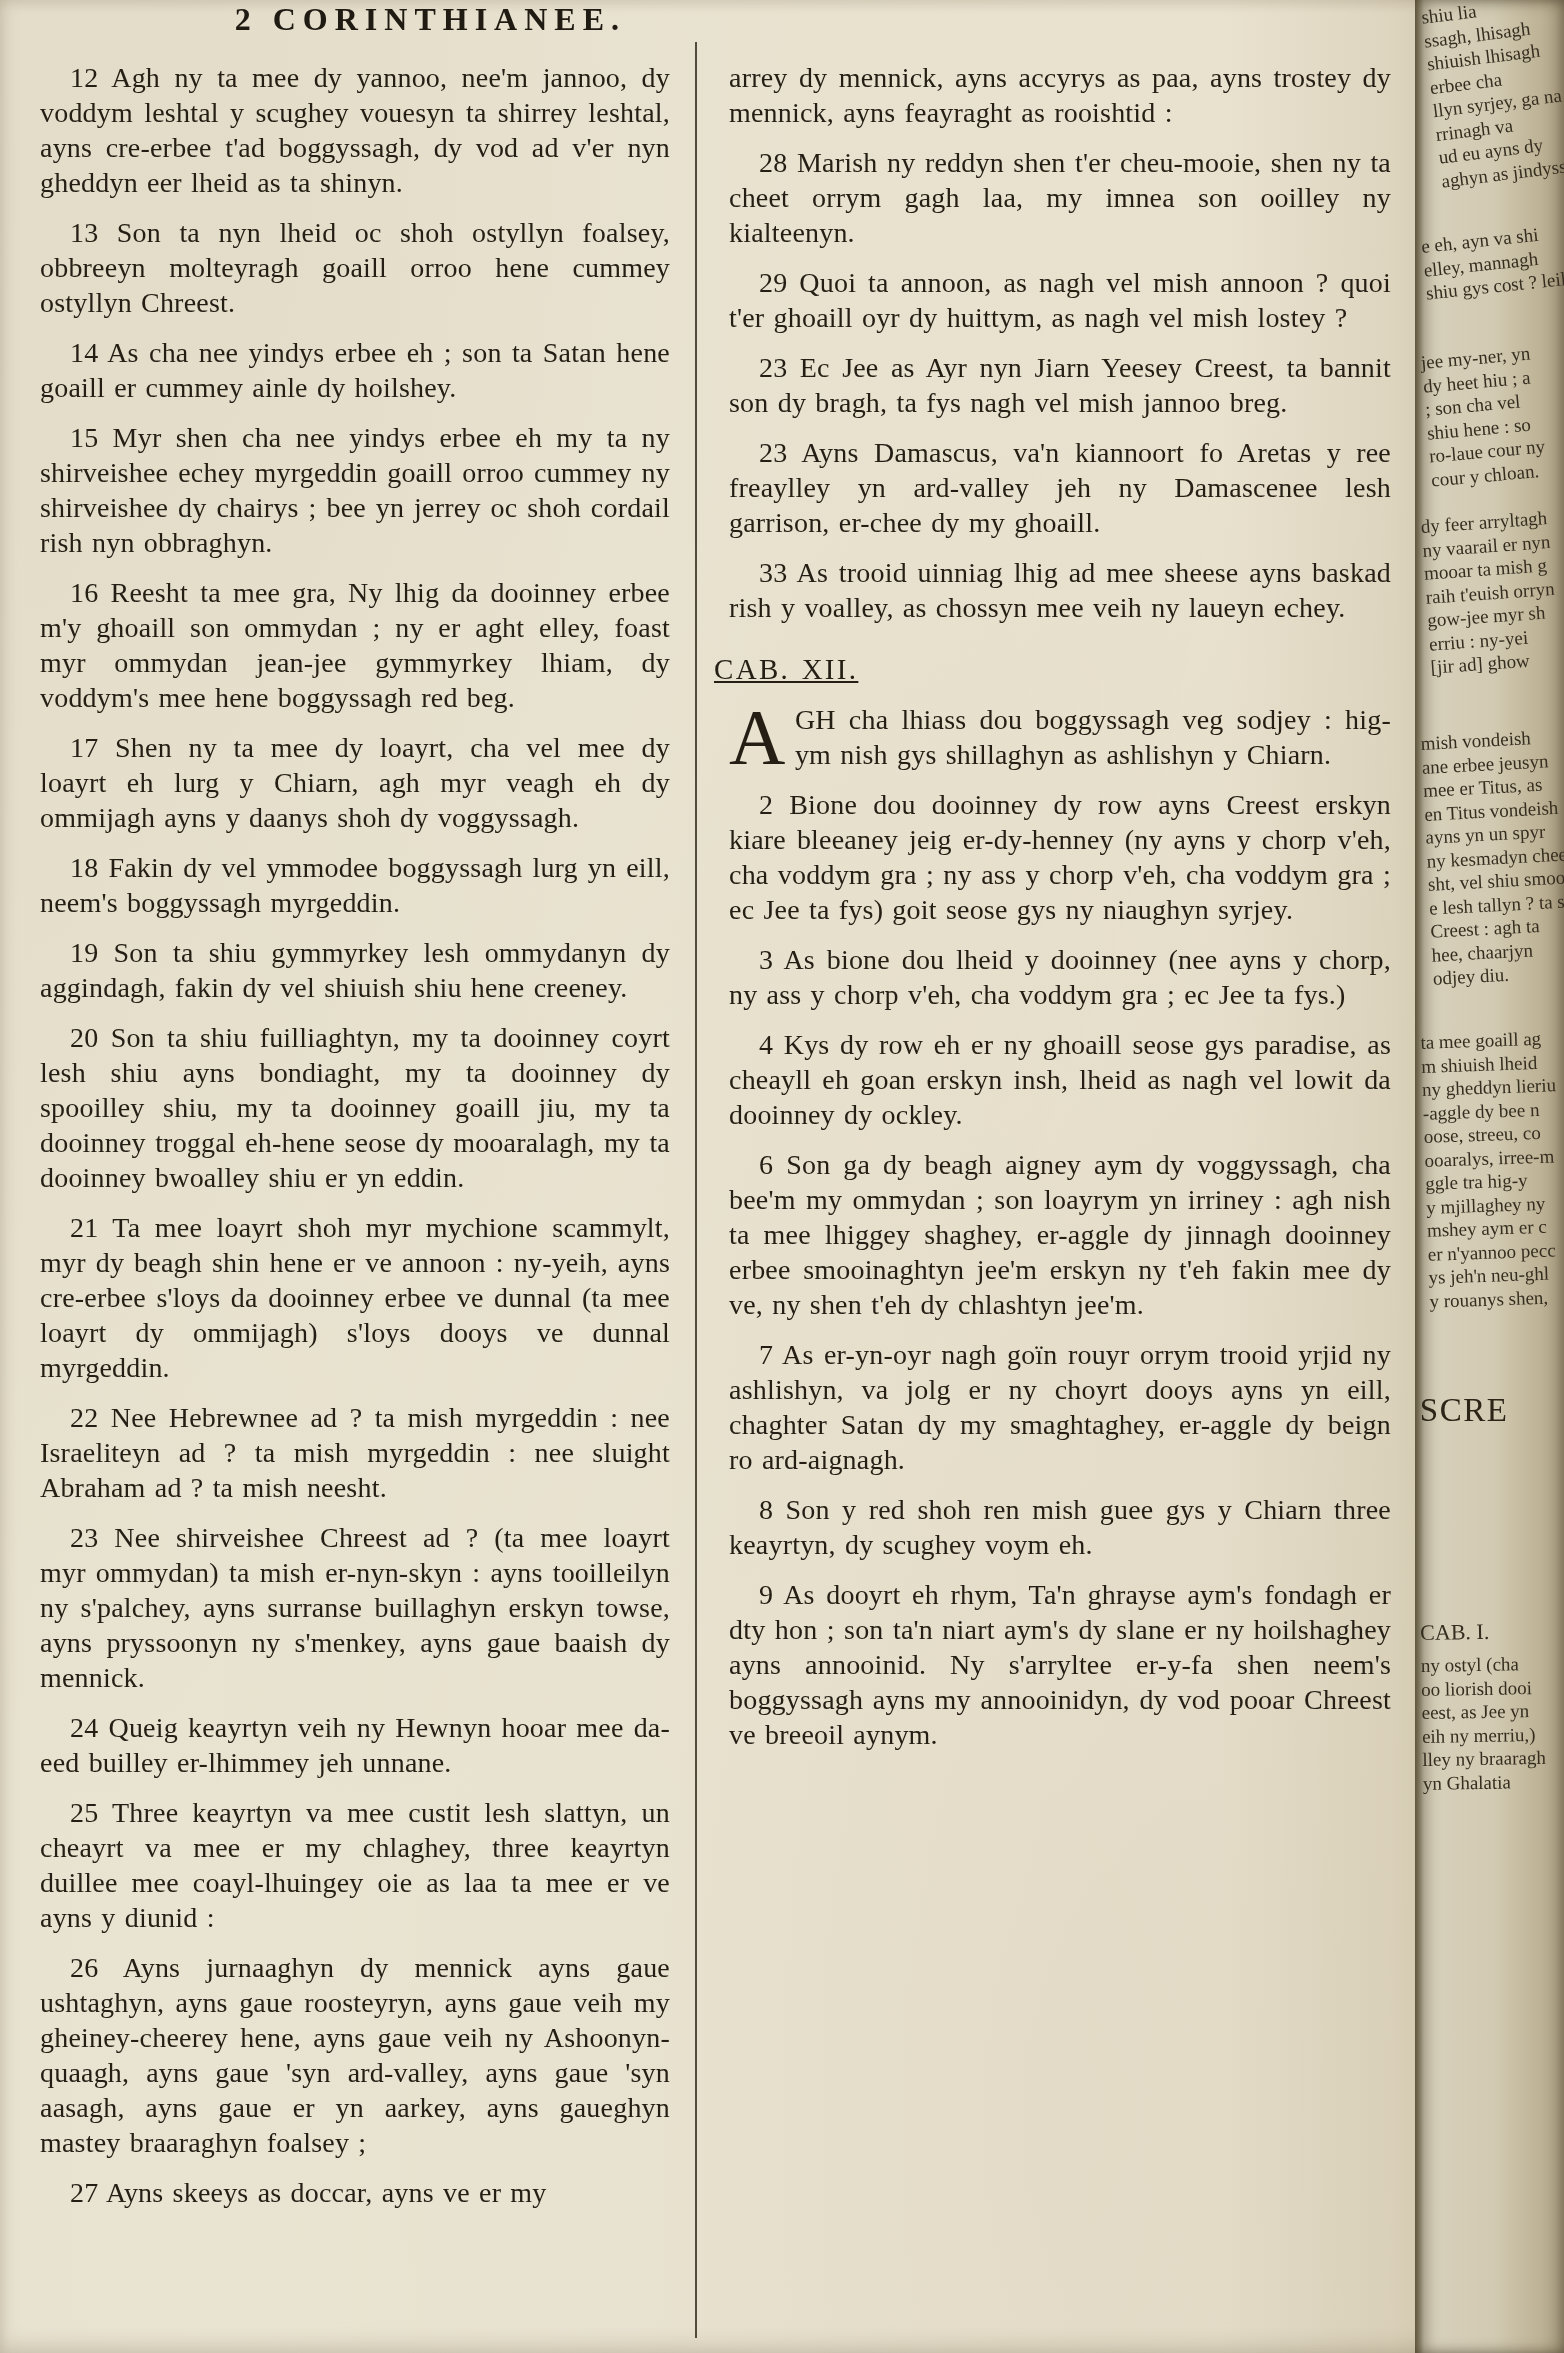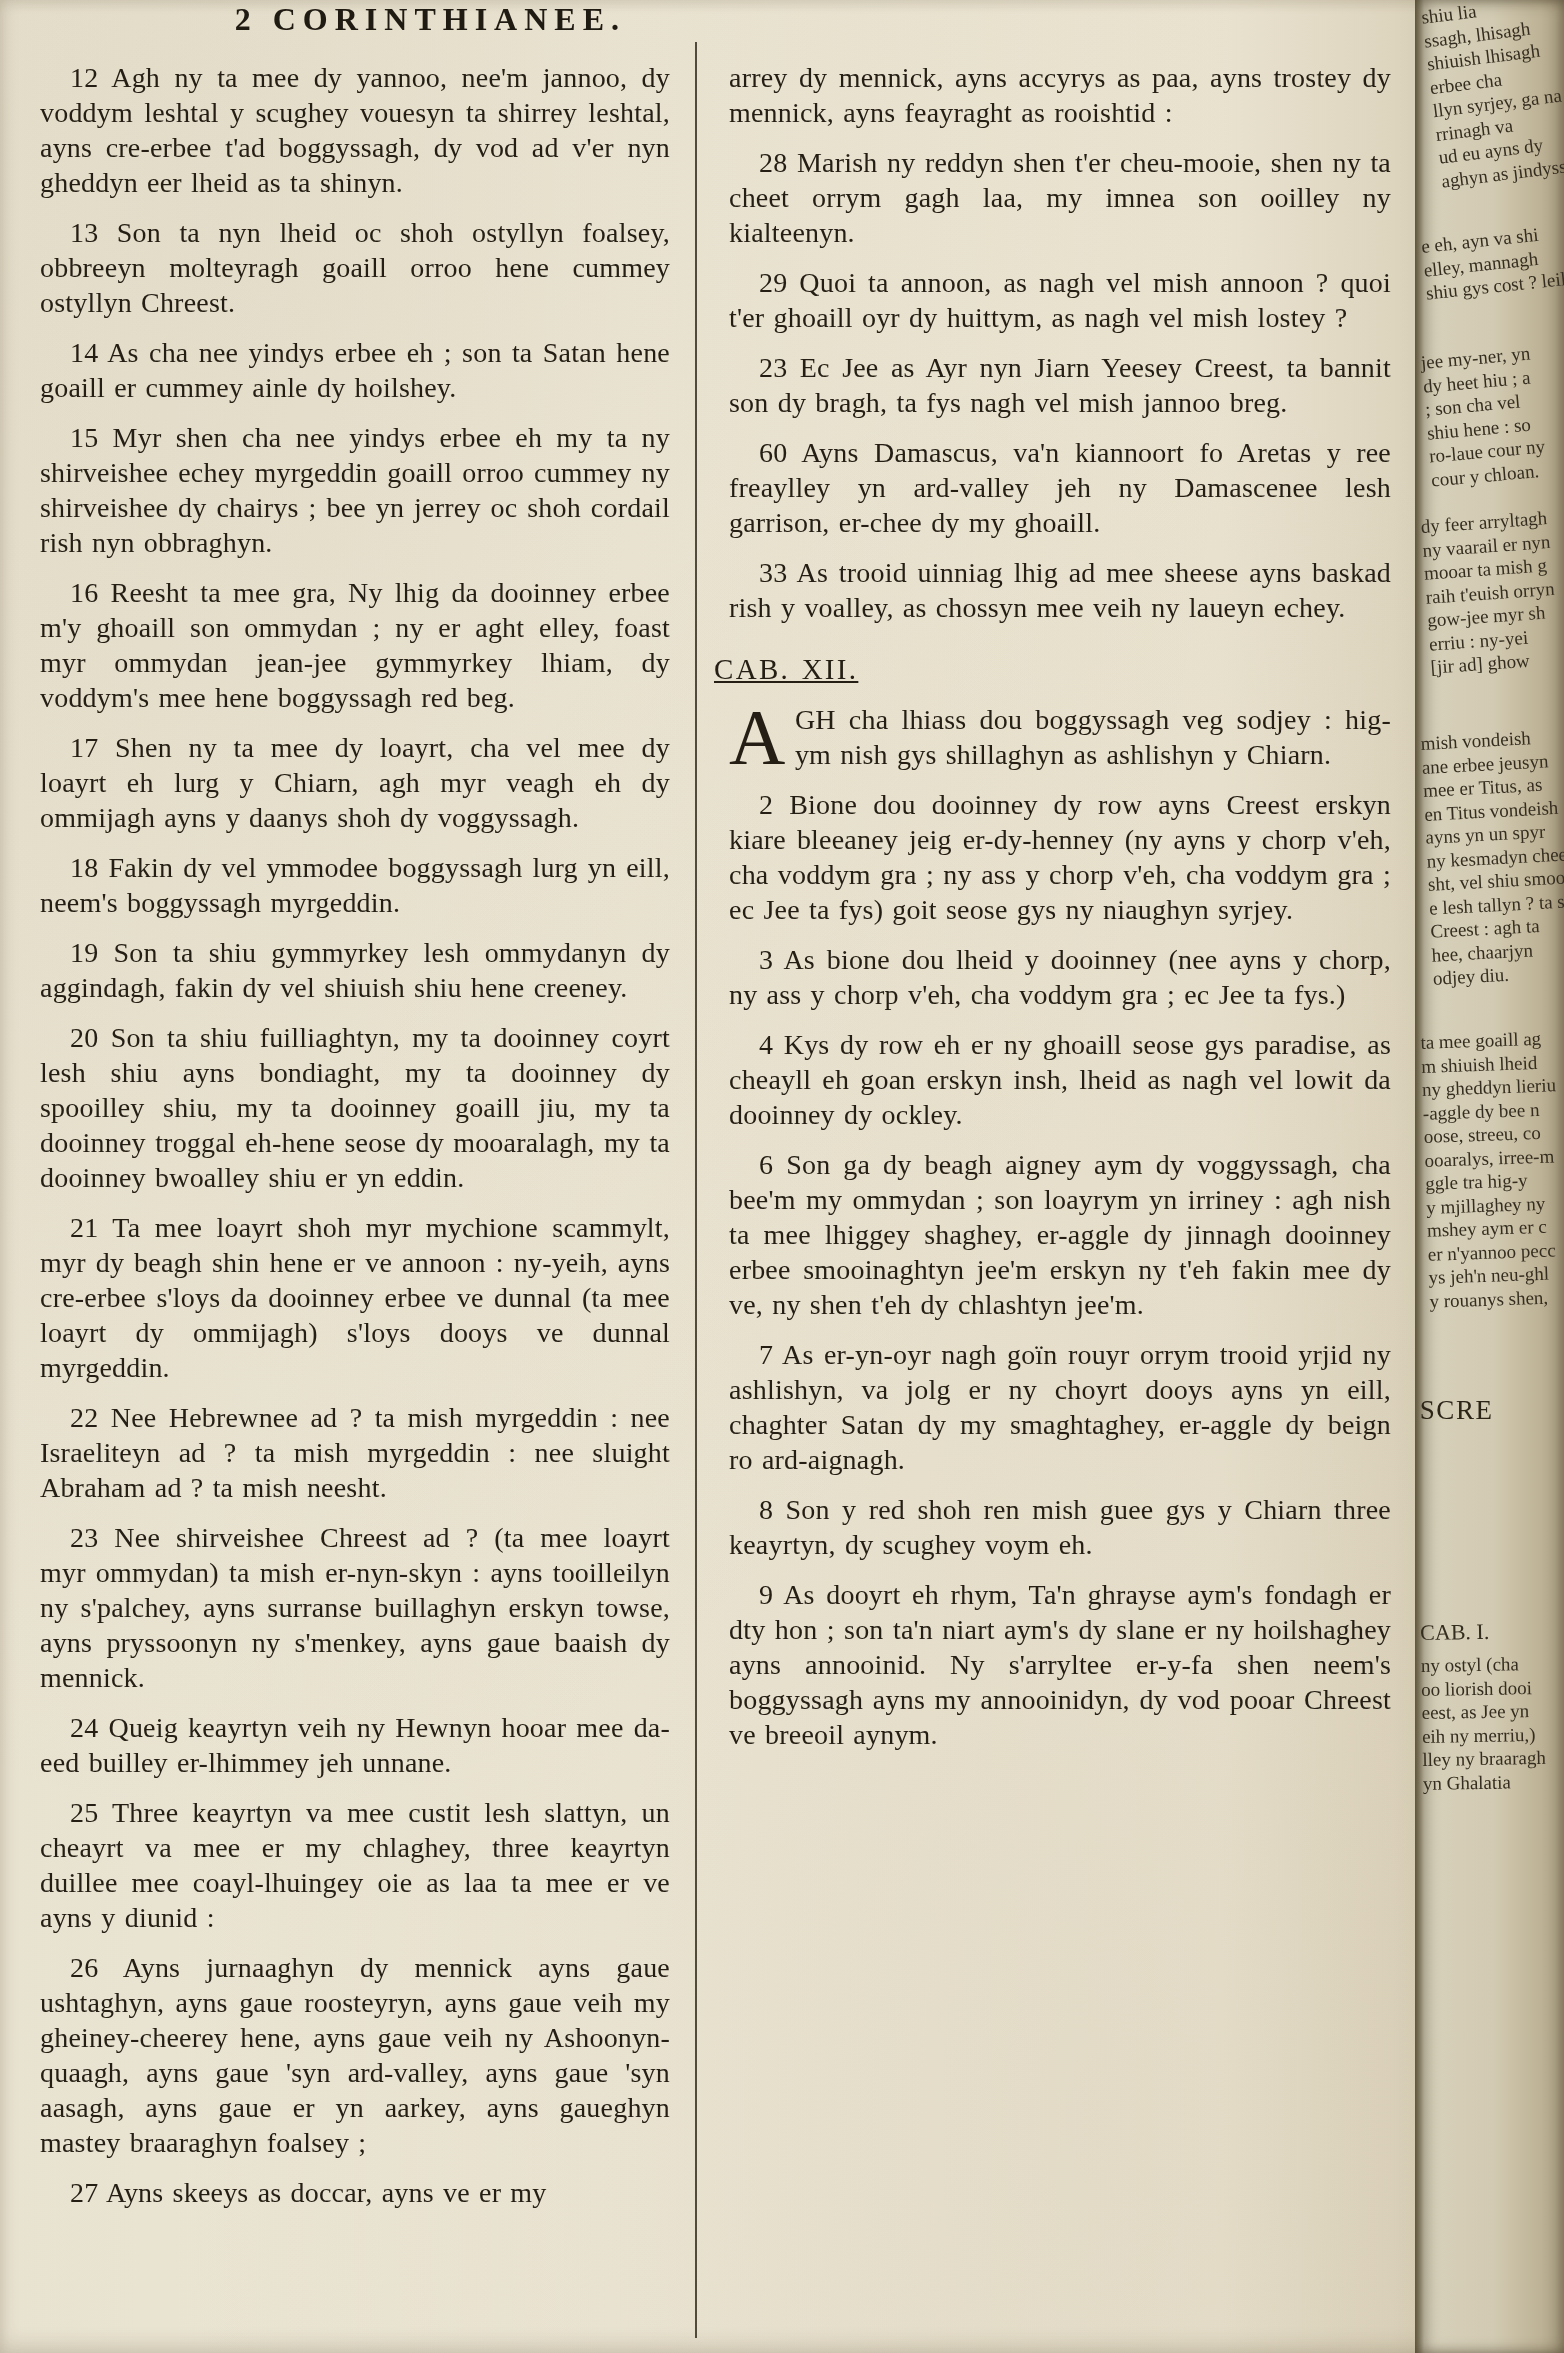--- a/index.html
+++ b/index.html
@@ -52,21 +52,21 @@
   }
   .g1{top:6.3px;transform:rotate(-7deg)}
   .g2{top:235px;transform:rotate(-6deg)}
   .g3{top:351px;transform:rotate(-5deg)}
   .g4{top:515px;transform:rotate(-4deg)}
   .g5{top:732px;transform:rotate(-3deg)}
   .g6{top:1031px;transform:rotate(-2deg)}
   .g7{top:1399px}
   .g8{top:1621px;transform:rotate(-1deg)}
   .frag{height:23.5px;overflow:visible}
-  .frag.big{font-size:27px;letter-spacing:1.6px;height:41px;color:#2c2517}
+  .frag.big{font-size:33px;letter-spacing:1.6px;height:41px;color:#2c2517}
   .frag.med{font-size:22px;height:33px}
 </style>
 </head>
 <body>
 
 <div class="scan">
 
   <div class="page">
 
     <div class="header">2 CORINTHIANEE.</div>
@@ -113,21 +113,21 @@
 
       <div>
 
           <p class="verse">28 Marish ny reddyn shen t'er cheu-mooie, shen ny ta cheet orrym gagh laa, my imnea son ooilley ny kialteenyn.</p>
 
           <p class="verse">29 Quoi ta annoon, as nagh vel mish annoon ? quoi t'er ghoaill oyr dy huittym, as nagh vel mish lostey ?</p>
 
 
           <p class="verse">23 Ec Jee as Ayr nyn Jiarn Yeesey Creest, ta bannit son dy bragh, ta fys nagh vel mish jannoo breg.</p>
 
-          <p class="verse">60 Ayns Damascus, va'n kiannoort fo Aretas y ree freaylley yn ard-valley jeh ny Damascenee lesh garrison, er-chee dy my ghoaill.</p>
+          <p class="verse">23 Ayns Damascus, va'n kiannoort fo Aretas y ree freaylley yn ard-valley jeh ny Damascenee lesh garrison, er-chee dy my ghoaill.</p>
 
           <p class="verse">33 As trooid uinniag lhig ad mee sheese ayns baskad rish y voalley, as chossyn mee veih ny laueyn echey.</p>
         </div>
 
       <h2 class="chapter">CAB. XII.</h2>
 
       <p class="verse dc-para">
         <span class="dropcap">A</span><span>GH cha lhiass dou boggyssagh veg sodjey : hig-ym nish gys shillaghyn as ashlishyn y Chiarn.</span>
       </p>
 

